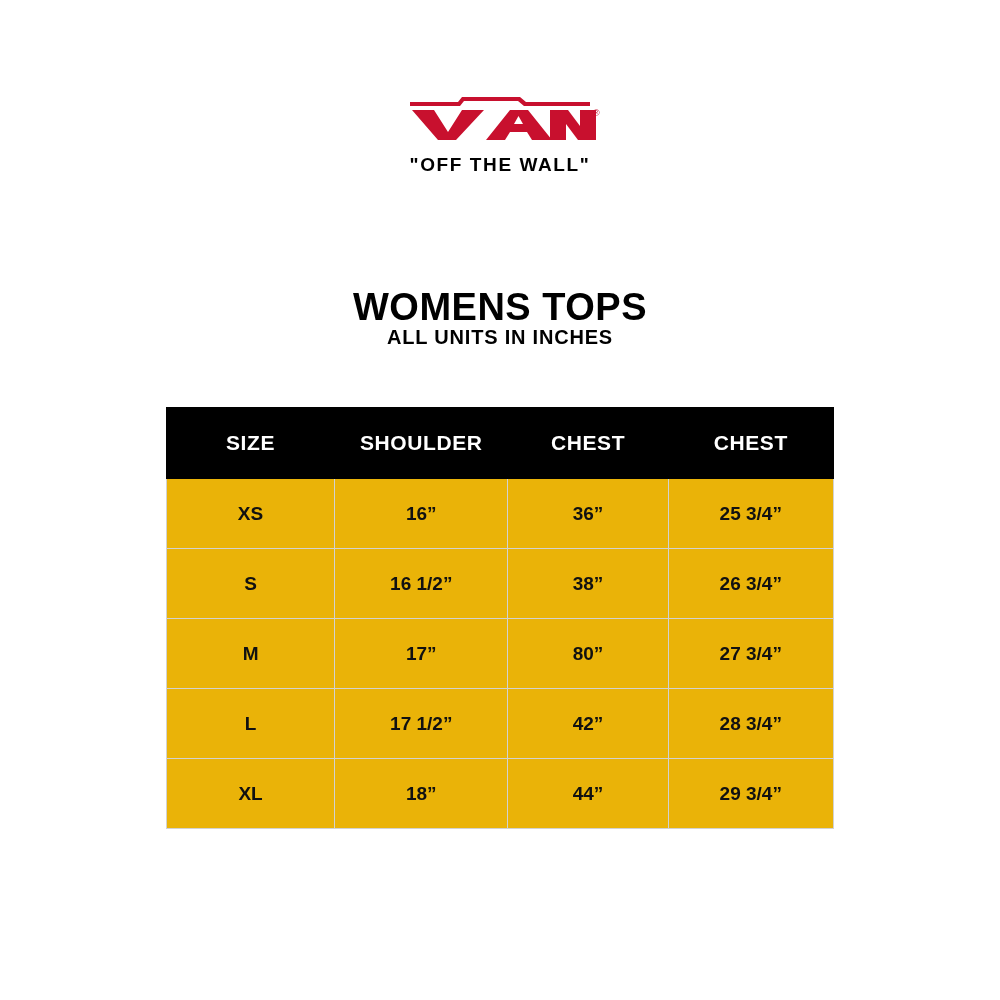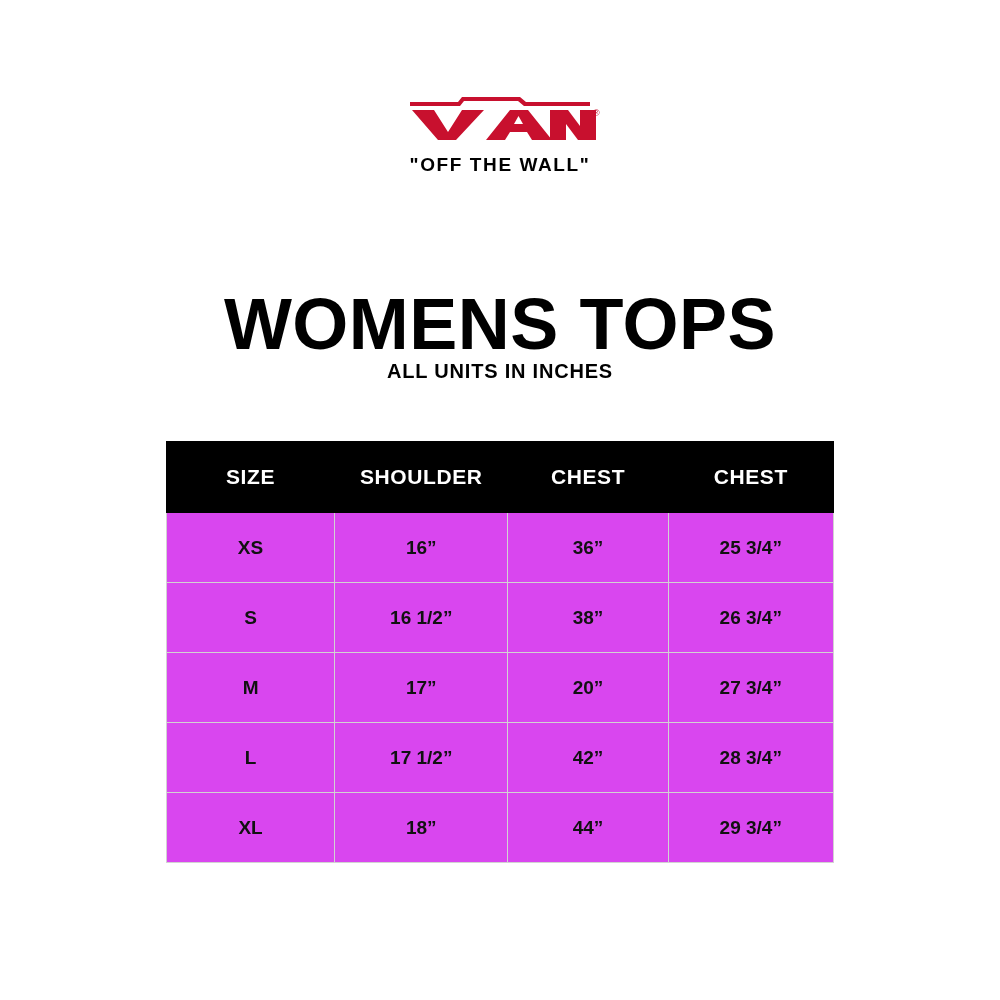--- a/index.html
+++ b/index.html
@@ -51,21 +51,21 @@
     font-size: 19px;
     font-weight: 700;
     letter-spacing: 1.6px;
     color: #000;
     white-space: nowrap;
   }
 
   
   .title {
     margin-top: 112px;
-    font-size: 72px;
+    font-size: 38px;
     font-weight: 700;
     letter-spacing: 0.5px;
     line-height: 1;
     text-align: center;
   }
 
   .subtitle {
     font-size: 20px;
     font-weight: 700;
     letter-spacing: 0.8px;
@@ -97,21 +97,21 @@
     font-size: 21px;
     letter-spacing: 0.6px;
     height: 68px;
     border: 1px solid #000000;
   }
 
   table.size-table tbody td {
     height: 67px;
     font-size: 19px;
     color: #111111;
-    background: #d946ef;
+    background: #eab308;
   }
 
   table.size-table col.c-size { width: 25.2%; }
   table.size-table col.c-shoulder { width: 26.0%; }
   table.size-table col.c-chest { width: 24.0%; }
   table.size-table col.c-length { width: 24.8%; }
 </style>
 </head>
 <body>
 
@@ -164,21 +164,21 @@
         </tr>
         <tr>
           <td>S</td>
           <td>16 1/2”</td>
           <td>38”</td>
           <td>26 3/4”</td>
         </tr>
         <tr>
           <td>M</td>
           <td>17”</td>
-          <td>20”</td>
+          <td>80”</td>
           <td>27 3/4”</td>
         </tr>
         <tr>
           <td>L</td>
           <td>17 1/2”</td>
           <td>42”</td>
           <td>28 3/4”</td>
         </tr>
         <tr>
           <td>XL</td>

